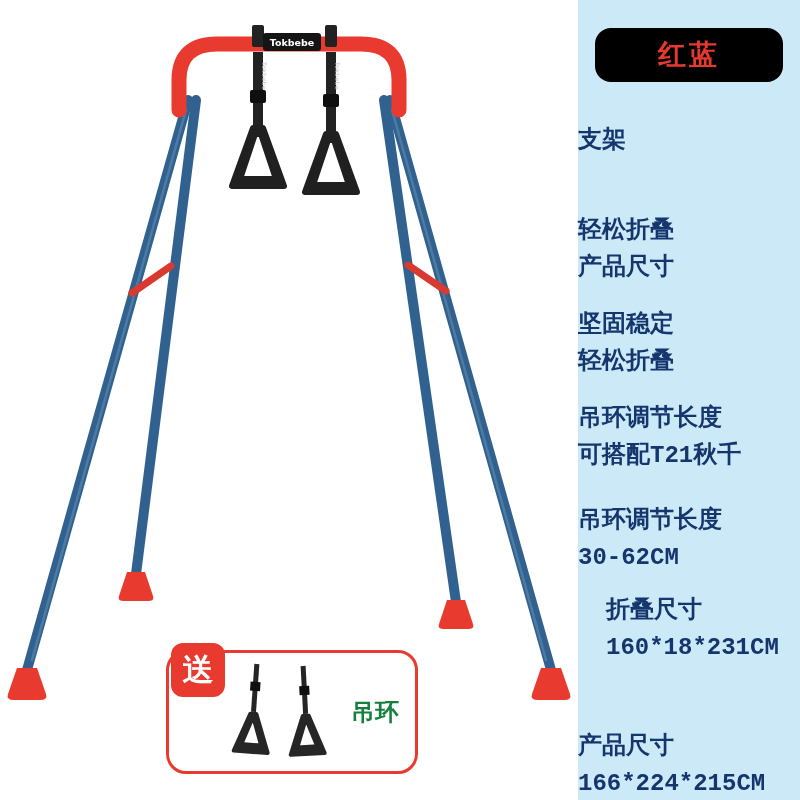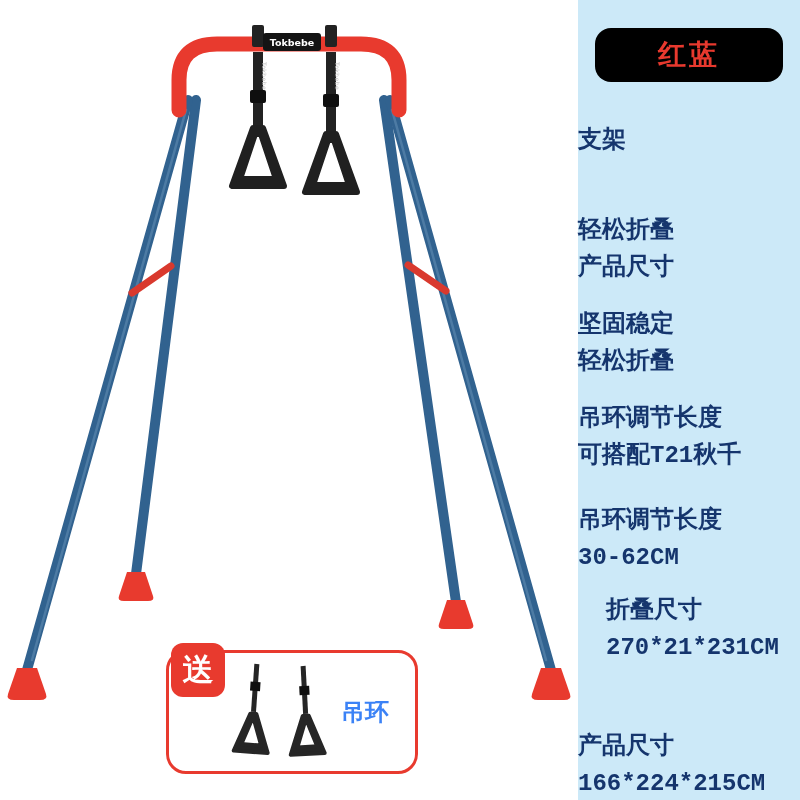--- a/index.html
+++ b/index.html
@@ -28,21 +28,21 @@
     position:absolute; left:166px; top:650px; width:252px; height:124px;
     background:#ffffff; border:3px solid #e83a2e; border-radius:20px;
     display:flex; align-items:center; padding-left:52px;
   }
   .gift-badge {
     position:absolute; left:2px; top:-10px; width:54px; height:54px;
     background:#e83a2e; border-radius:12px; color:#ffffff;
     display:flex; align-items:center; justify-content:center;
     font-size:31px; font-weight:700;
   }
-  .gift-label { font-size:24px; font-weight:600; color:#3b82f6; }
+  .gift-label { font-size:24px; font-weight:600; color:#15803d; margin-left:10px; }
 
   
   .panel {
     position:absolute; right:0; top:0; width:222px; height:800px;
     background:#cce9f8;
   }
   .variant-box {
     position:absolute; left:50%; transform:translateX(-50%); top:28px;
     width:188px; height:54px; background:#000000; border-radius:16px;
     display:flex; align-items:center; justify-content:center;
@@ -132,21 +132,21 @@
     <div class="feature f3">
       <div>吊环调节长度</div>
       <div>可搭配T21秋千</div>
     </div>
     <div class="feature f4">
       <div>吊环调节长度</div>
       <div>30-62CM</div>
     </div>
     <div class="feature f5">
       <div>折叠尺寸</div>
-      <div>270*21*231CM</div>
+      <div>160*18*231CM</div>
     </div>
     <div class="feature f6">
       <div>产品尺寸</div>
       <div>166*224*215CM</div>
     </div>
   </aside>
 
 </div>
 
 </body></html>

